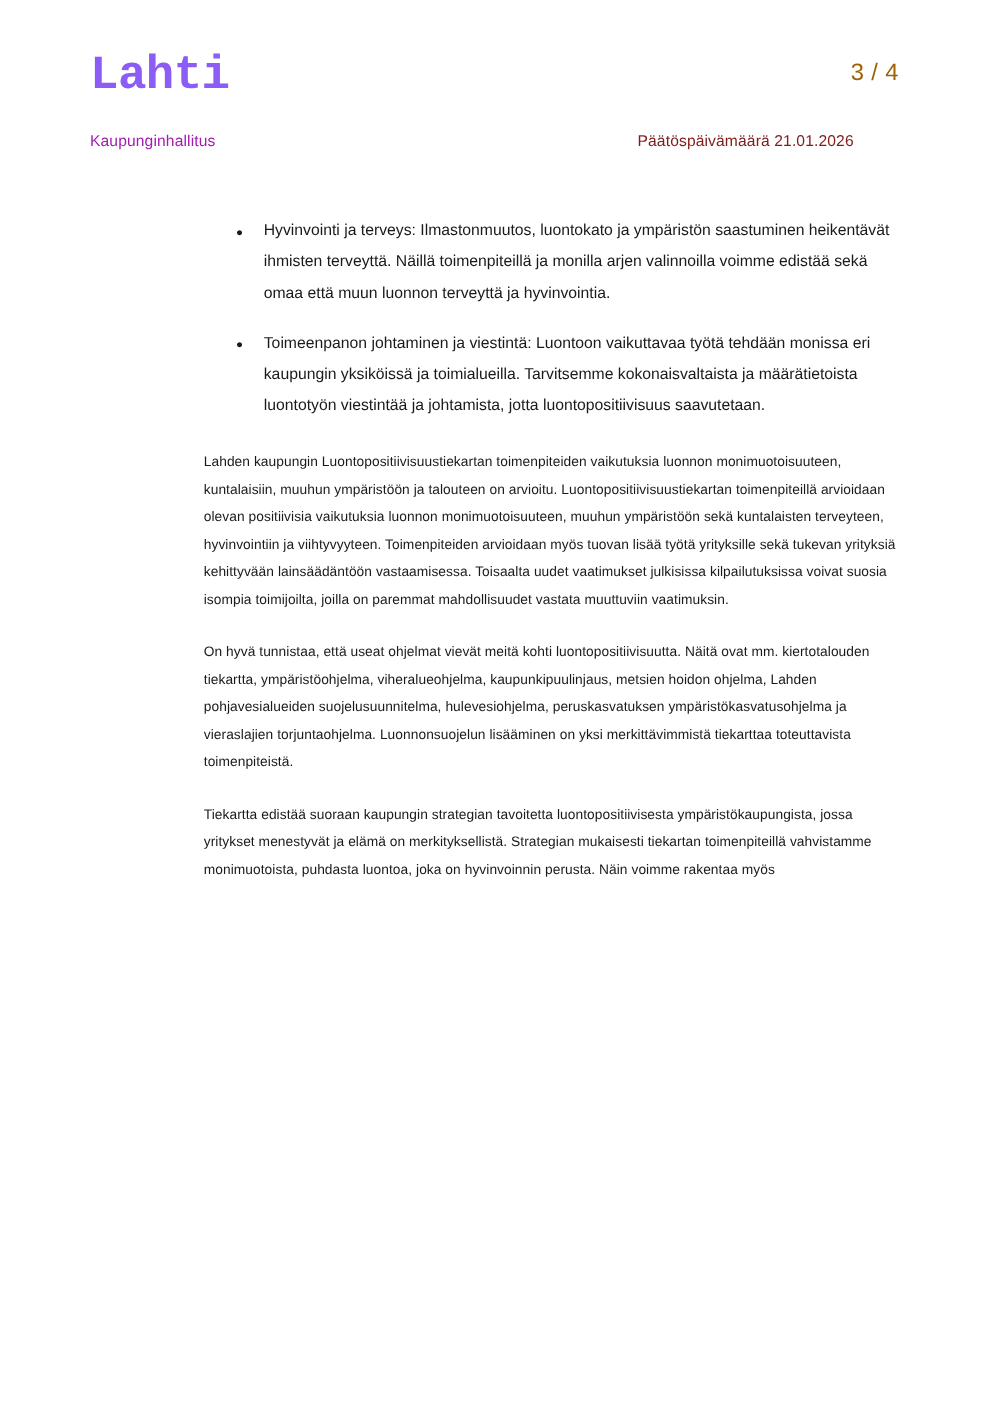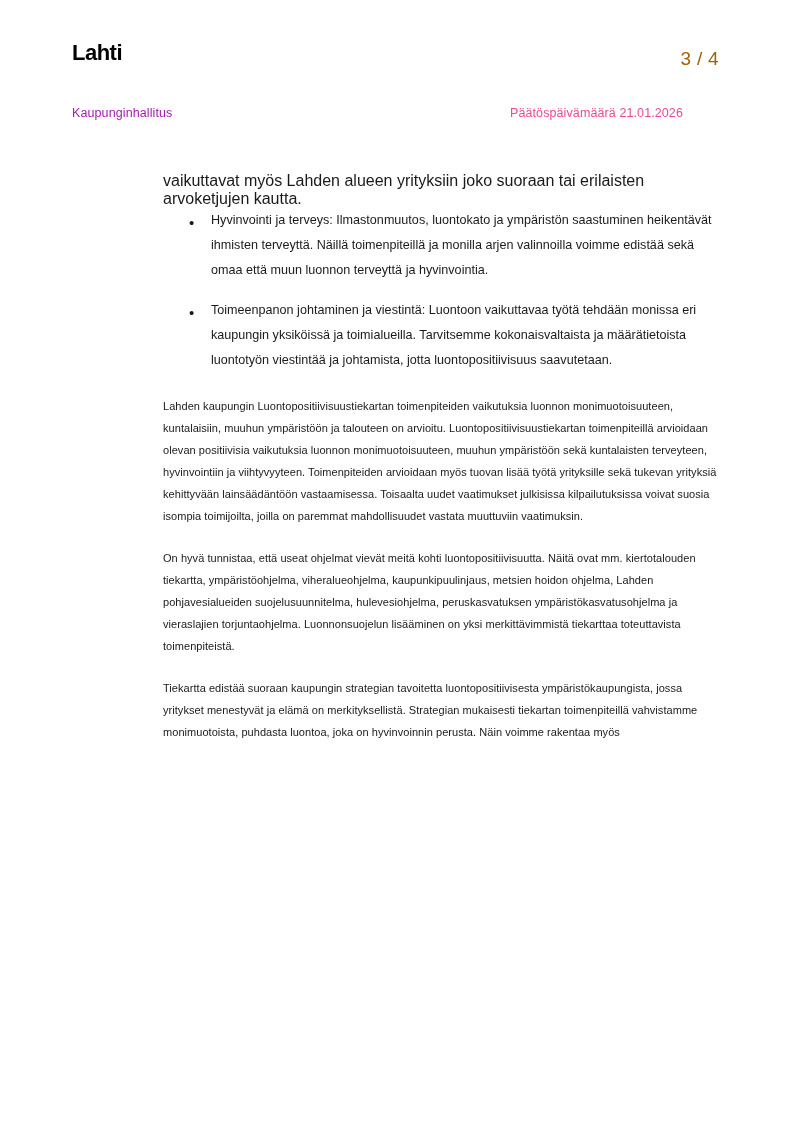--- a/index.html
+++ b/index.html
@@ -17,25 +17,25 @@
     height: 1123px;
     background: #ffffff;
     overflow: hidden;
   }
 
   
   .logo {
     position: absolute;
     left: 72px;
     top: 42px;
-    font-family: Liberation Sans, sans-serif;
+    font-family: Liberation Mono, monospace;
     font-weight: bold;
-    font-size: 22px;
+    font-size: 38px;
     letter-spacing: -0.5px;
-    color: #000000;
+    color: #8b5cf6;
     line-height: 1;
   }
   .page-number {
     position: absolute;
     right: 74px;
     top: 48px;
     font-size: 19px;
     color: #a16207;
     letter-spacing: 0.3px;
   }
@@ -45,21 +45,21 @@
     top: 106px;
     font-size: 12.5px;
     color: #a21caf;
     letter-spacing: 0.1px;
   }
   .header-right {
     position: absolute;
     left: 510px;
     top: 106px;
     font-size: 12.5px;
-    color: #ec4899;
+    color: #7f1d1d;
     letter-spacing: 0.1px;
   }
 
   
   .content {
     position: absolute;
     left: 163px;
     top: 172px;
     width: 556px;
   }
@@ -100,21 +100,20 @@
 
   <div class="logo"><span>Lahti</span></div>
 
   <div class="page-number">3 / 4</div>
 
   <div class="header-left">Kaupunginhallitus</div>
   <div class="header-right">Päätöspäivämäärä 21.01.2026</div>
 
   <div class="content">
 
-    <div class="cont">vaikuttavat myös Lahden alueen yrityksiin joko suoraan tai erilaisten arvoketjujen kautta.</div>
 
     <ul class="bullet-list">
       <li class="bullet-item">
         <span class="bullet-dot">•</span>
         <span class="bullet-text">Hyvinvointi ja terveys: Ilmastonmuutos, luontokato ja ympäristön saastuminen heikentävät ihmisten terveyttä. Näillä toimenpiteillä ja monilla arjen valinnoilla voimme edistää sekä omaa että muun luonnon terveyttä ja hyvinvointia.</span>
       </li>
       <li class="bullet-item">
         <span class="bullet-dot">•</span>
         <span class="bullet-text">Toimeenpanon johtaminen ja viestintä: Luontoon vaikuttavaa työtä tehdään monissa eri kaupungin yksiköissä ja toimialueilla. Tarvitsemme kokonaisvaltaista ja määrätietoista luontotyön viestintää ja johtamista, jotta luontopositiivisuus saavutetaan.</span>
       </li>

